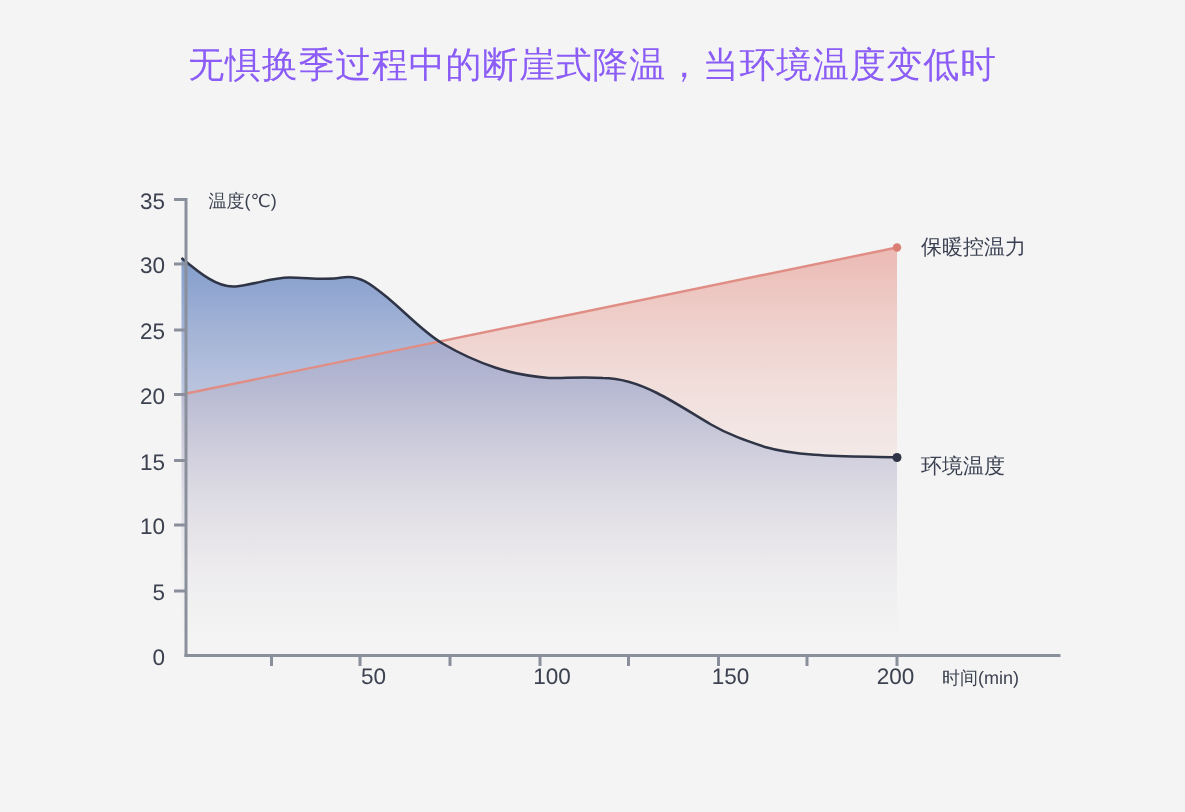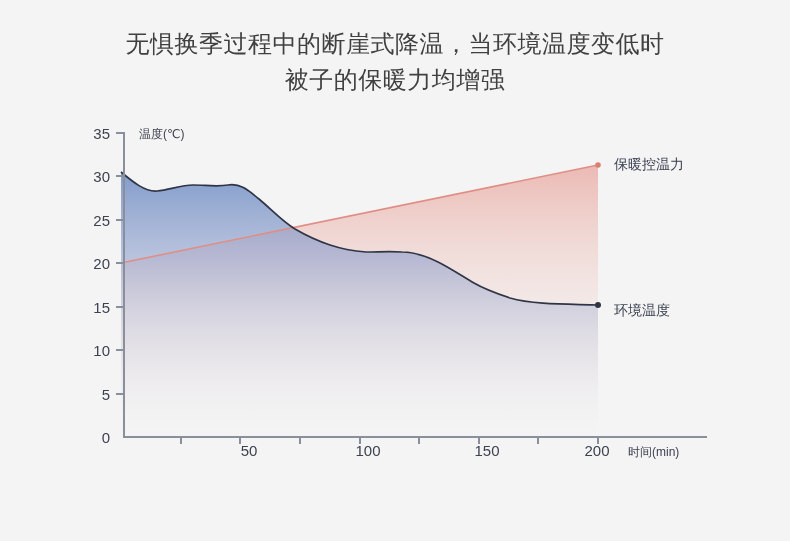--- a/index.html
+++ b/index.html
@@ -20,21 +20,21 @@
     height: 541px;
   }
   #title {
     position: absolute;
     left: 0;
     top: 26px;
     width: 790px;
     text-align: center;
     font-size: 24px;
     line-height: 36px;
-    color: #404040;
+    color: #8b5cf6;
     letter-spacing: 0.5px;
   }
   #title .line {
     display: block;
   }
   #chart-area {
     position: absolute;
     left: 0;
     top: 0;
     width: 718px;
@@ -76,21 +76,20 @@
     fill: #3b4152;
   }
 </style>
 </head>
 <body>
 
 <div id="page">
 
   <div id="title">
     <span class="line">无惧换季过程中的断崖式降温，当环境温度变低时</span>
-    <span class="line">被子的保暖力均增强</span>
   </div>
 
   <div id="chart-area">
     <svg id="chart-svg" width="790" height="541" viewBox="0 0 790 541">
       <defs>
         <linearGradient id="gradAmbient" x1="0" y1="0" x2="0" y2="1">
           <stop offset="0%" stop-color="#6e8dc4" stop-opacity="0.85"></stop>
           <stop offset="35%" stop-color="#8e9fcd" stop-opacity="0.55"></stop>
           <stop offset="70%" stop-color="#c9c7d8" stop-opacity="0.30"></stop>
           <stop offset="100%" stop-color="#f4f4f4" stop-opacity="0.05"></stop>

